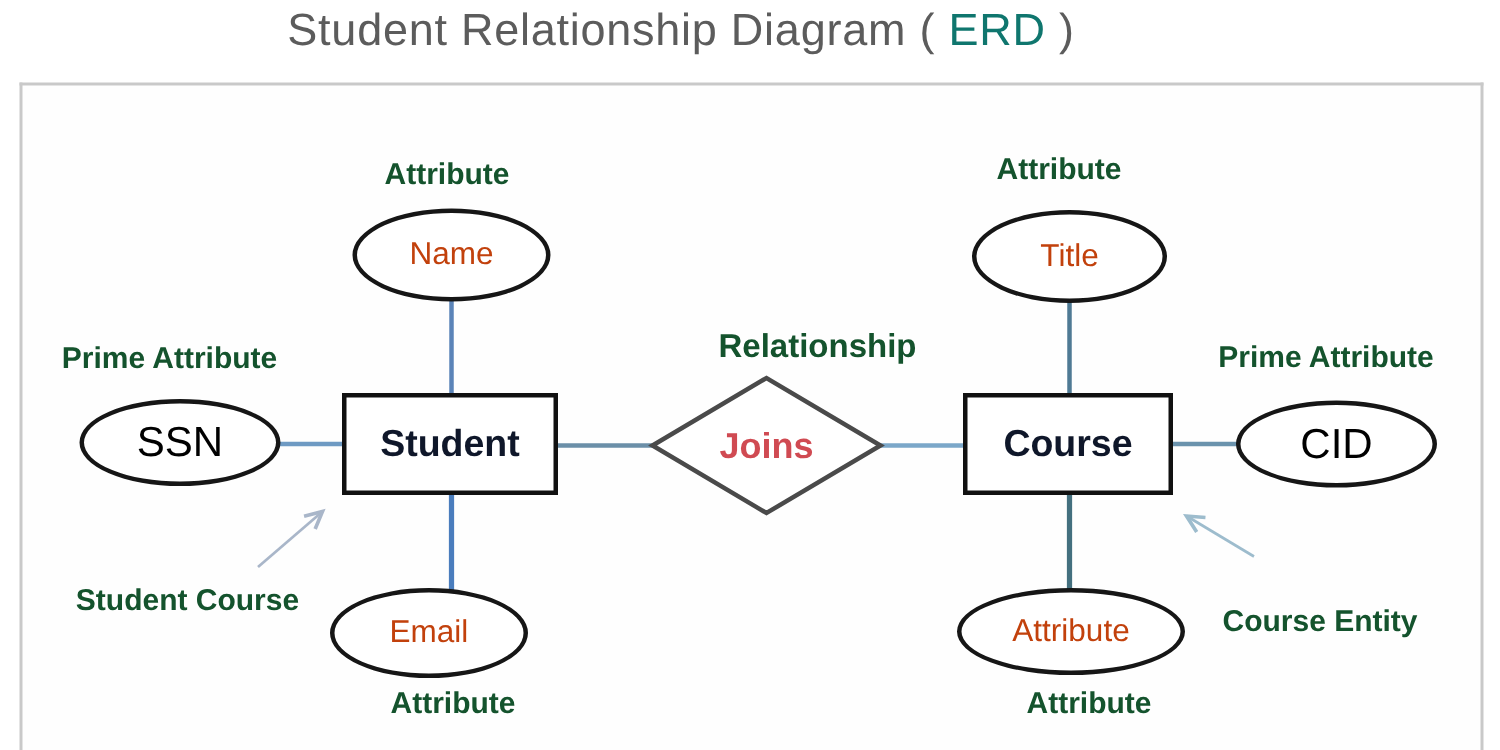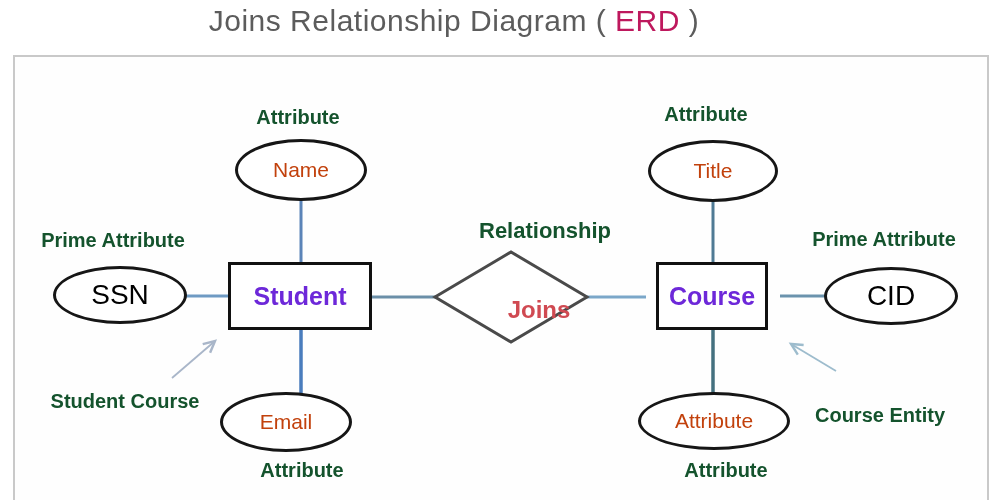--- a/index.html
+++ b/index.html
@@ -7,43 +7,43 @@
   body {
     width:1000px; height:500px; position:relative; overflow:hidden;
     background:#ffffff;
     font-family:"Liberation Sans", sans-serif;
   }
   .abs { position:absolute; }
   .center { transform:translate(-50%,-50%); }
   .page-title {
     white-space:nowrap; font-size:30px; color:#5c5c5c; letter-spacing:0.5px;
   }
-  .page-title .hl { color:#be185d; }
+  .page-title .hl { color:#0f766e; }
   .canvas-frame {
     left:13px; top:55px; width:976px; height:460px;
     background:#fefefe; border:2px solid #c9c9c9; border-bottom:none;
   }
   svg.wires { left:0; top:0; width:1000px; height:500px; z-index:1; }
   .shape { z-index:2; display:flex; align-items:center; justify-content:center; background:#fff; }
   .ellipse { border:3px solid #161616; border-radius:50%; }
   .rect    { border:3px solid #111111; }
   .attr-text { font-size:21px; color:#c2410c; }
   .key-text  { font-size:28px; font-weight:400; color:#000000; }
-  .entity-text { font-size:25px; font-weight:700; color:#6d28d9; }
+  .entity-text { font-size:25px; font-weight:700; color:#0f172a; }
   .joins-text { z-index:2; font-size:24px; font-weight:700; color:#d04a52; white-space:nowrap; }
   .cap {
     z-index:2; white-space:nowrap;
     font-size:20px; font-weight:700; color:#14532d;
   }
 </style>
 </head>
 <body>
 
 <div class="abs page-title" style="left:454px; top:21px; transform:translate(-50%,-50%);">
-  <span>Joins Relationship Diagram ( </span><span class="hl">ERD</span><span> )</span>
+  <span>Student Relationship Diagram ( </span><span class="hl">ERD</span><span> )</span>
 </div>
 
 <div class="abs canvas-frame"></div>
 
 <svg class="abs wires" viewBox="0 0 1000 500">
   <defs>
     <marker id="ahL" viewBox="0 0 10 10" refX="8" refY="5" markerWidth="9" markerHeight="9" orient="auto">
       <path d="M1,1.5 L8,5 L1,8.5" fill="none" stroke="#a9b6c9" stroke-width="1.5"></path>
     </marker>
     <marker id="ahR" viewBox="0 0 10 10" refX="8" refY="5" markerWidth="9" markerHeight="9" orient="auto">
@@ -82,26 +82,26 @@
 <div class="abs center shape ellipse" style="left:120px; top:295px; width:134px; height:58px;">
   <span class="key-text">SSN</span>
 </div>
 <div class="abs center shape rect" style="left:300px; top:296px; width:144px; height:68px;">
   <span class="entity-text">Student</span>
 </div>
 <div class="abs center shape ellipse" style="left:286px; top:422px; width:132px; height:60px;">
   <span class="attr-text">Email</span>
 </div>
 
-<div class="abs center joins-text" style="left:511px; top:310px;margin-left:28px;">Joins</div>
+<div class="abs center joins-text" style="left:511px; top:298px;">Joins</div>
 
 <div class="abs center shape ellipse" style="left:713px; top:171px; width:130px; height:62px;">
   <span class="attr-text">Title</span>
 </div>
-<div class="abs center shape rect" style="left:712px; top:296px; width:112px; height:68px;">
+<div class="abs center shape rect" style="left:712px; top:296px; width:140px; height:68px;">
   <span class="entity-text">Course</span>
 </div>
 <div class="abs center shape ellipse" style="left:891px; top:296px; width:134px; height:58px;">
   <span class="key-text">CID</span>
 </div>
 <div class="abs center shape ellipse" style="left:714px; top:421px; width:152px; height:58px;">
   <span class="attr-text">Attribute</span>
 </div>
 
 </body></html>

